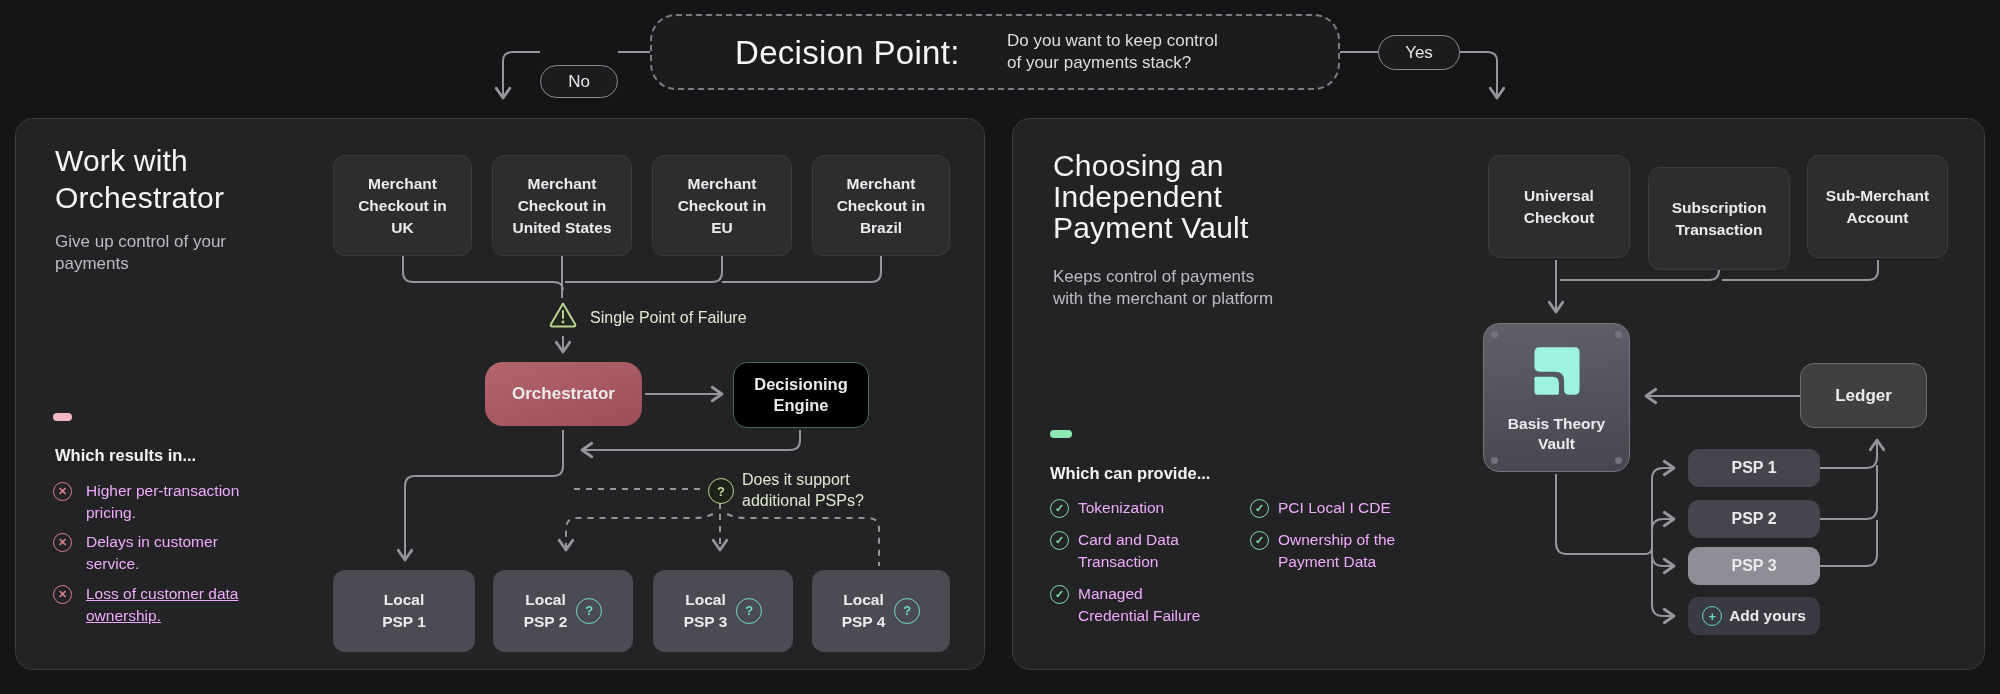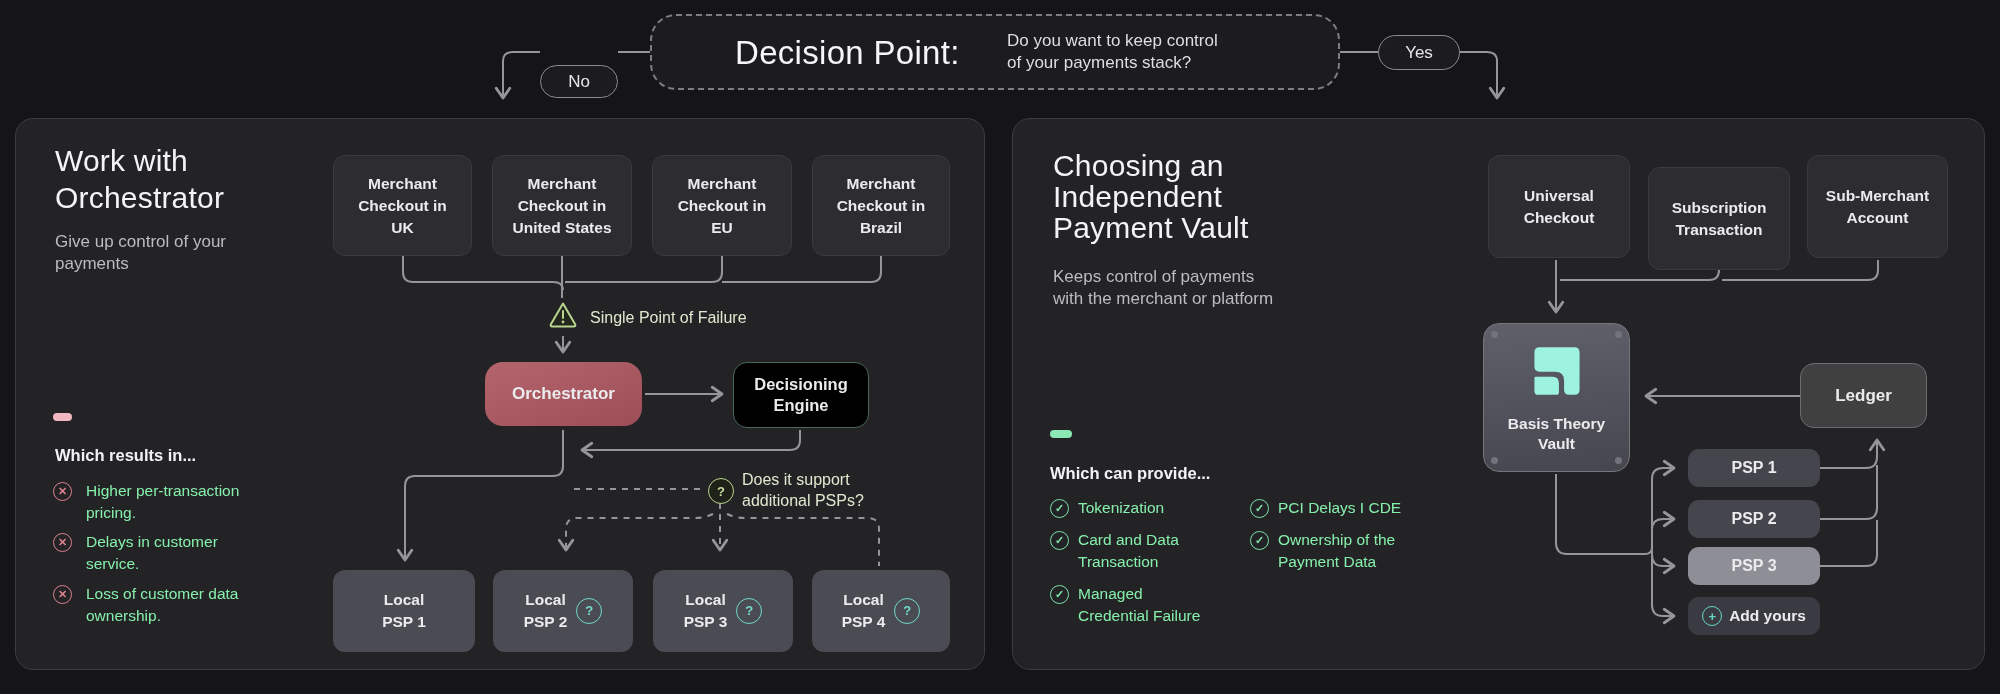--- a/index.html
+++ b/index.html
@@ -10,21 +10,21 @@
   .node{position:absolute;display:flex;align-items:center;justify-content:center;text-align:center;
         white-space:pre-line;font-weight:bold;color:#ebebee;box-sizing:border-box;}
   .mbox{background:#2d2d30;border:1px solid #3b3b3f;border-radius:12px;font-size:15.5px;line-height:22px;}
   .pspL{background:#4b4b54;border-radius:12px;font-size:15.5px;line-height:22px;gap:9px;}
   .pspR{background:#45454e;border-radius:11px;font-size:16px;}
   .pill{position:absolute;display:flex;align-items:center;justify-content:center;background:#1c1c1f;
         border:1.5px solid #8b8b90;border-radius:18px;font-size:17px;color:#e6e6e9;box-sizing:border-box;}
   .title{position:absolute;font-size:30px;line-height:37px;font-weight:500;color:#f4f4f6;white-space:pre-line;letter-spacing:.2px;}
   .subtitle{position:absolute;font-size:17px;line-height:22px;color:#bcbcc0;white-space:pre-line;}
   .heading{position:absolute;font-size:16.5px;font-weight:bold;color:#f2f2f4;}
-  .li-text{position:absolute;font-size:15.5px;line-height:22px;color:#86efac;white-space:pre-line;}
+  .li-text{position:absolute;font-size:15.5px;line-height:22px;color:#f0abfc;white-space:pre-line;}
   .cicon{position:absolute;width:19px;height:19px;border-radius:50%;display:flex;align-items:center;
          justify-content:center;font-size:11px;font-weight:bold;box-sizing:border-box;}
   .x-ic{border:1.6px solid #d9808d;color:#d9808d;}
   .ck-ic{border:1.6px solid #7de2a7;color:#7de2a7;}
   .q-teal{width:24px;height:24px;border-radius:50%;border:1.7px solid #6fdbc8;color:#6fdbc8;
           display:flex;align-items:center;justify-content:center;font-size:13px;font-weight:bold;flex:none;}
   .q-green{position:absolute;width:24px;height:24px;border-radius:50%;border:1.7px solid #b9d48f;color:#c8dd9e;
           background:#1f2219;display:flex;align-items:center;justify-content:center;font-size:13px;font-weight:bold;}
   .greenlabel{position:absolute;font-size:16px;line-height:21px;color:#dfe9cf;white-space:pre-line;}
   .dash-pill{position:absolute;height:8px;border-radius:4px;}
@@ -153,21 +153,21 @@
 
     <div class="dash-pill" style="left:53px;top:413px;width:19px;background:#f2b8c2;"></div>
     <div class="heading" style="left:55px;top:446px;">Which results in...</div>
     <span class="cicon x-ic" style="left:53px;top:482px;">✕</span>
     <div class="li-text" style="left:86px;top:480px;">Higher per-transaction
 pricing.</div>
     <span class="cicon x-ic" style="left:53px;top:533px;">✕</span>
     <div class="li-text" style="left:86px;top:531px;">Delays in customer
 service.</div>
     <span class="cicon x-ic" style="left:53px;top:585px;">✕</span>
-    <div class="li-text" style="left:86px;top:583px;">Loss of customer data
+    <div class="li-text" style="left:86px;top:583px;text-decoration:underline;">Loss of customer data
 ownership.</div>
   </section>
 
   <section>
     <div class="title" style="left:1053px;top:150px;line-height:31px;">Choosing an
 Independent
 Payment Vault</div>
     <div class="subtitle" style="left:1053px;top:266px;">Keeps control of payments
 with the merchant or platform</div>
 
@@ -211,19 +211,19 @@
     <span class="cicon ck-ic" style="left:1050px;top:499px;">✓</span>
     <div class="li-text" style="left:1078px;top:497px;">Tokenization</div>
     <span class="cicon ck-ic" style="left:1050px;top:531px;">✓</span>
     <div class="li-text" style="left:1078px;top:529px;">Card and Data
 Transaction</div>
     <span class="cicon ck-ic" style="left:1050px;top:585px;">✓</span>
     <div class="li-text" style="left:1078px;top:583px;">Managed
 Credential Failure</div>
 
     <span class="cicon ck-ic" style="left:1250px;top:499px;">✓</span>
-    <div class="li-text" style="left:1278px;top:497px;">PCI Delays I CDE</div>
+    <div class="li-text" style="left:1278px;top:497px;">PCI Local I CDE</div>
     <span class="cicon ck-ic" style="left:1250px;top:531px;">✓</span>
     <div class="li-text" style="left:1278px;top:529px;">Ownership of the
 Payment Data</div>
   </section>
 
 </div>
 
 </body></html>

